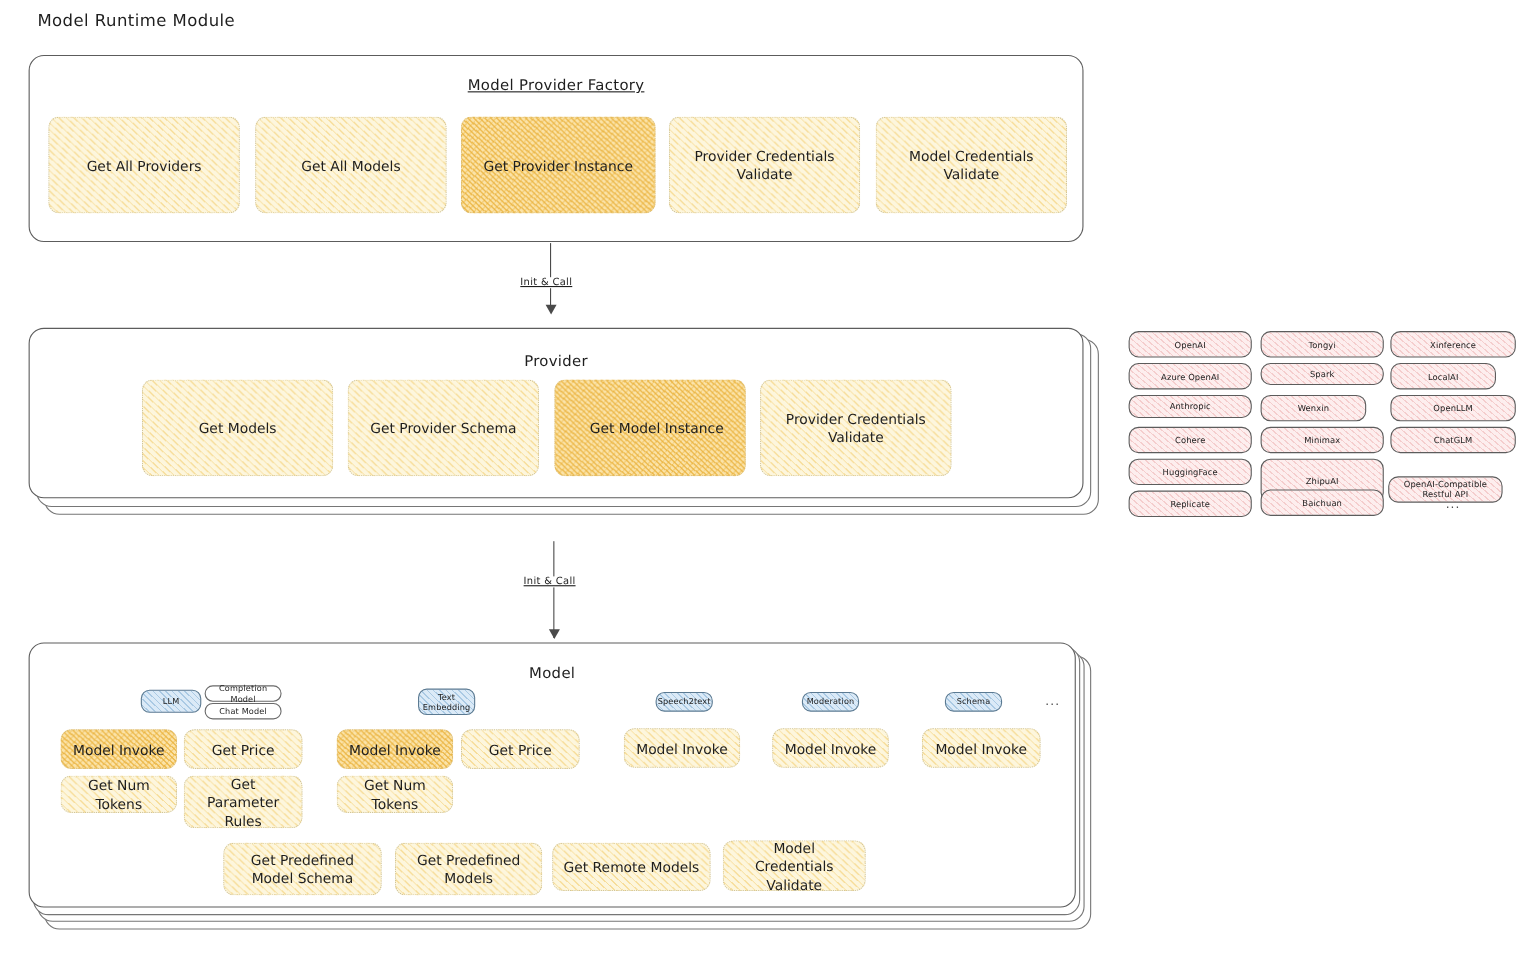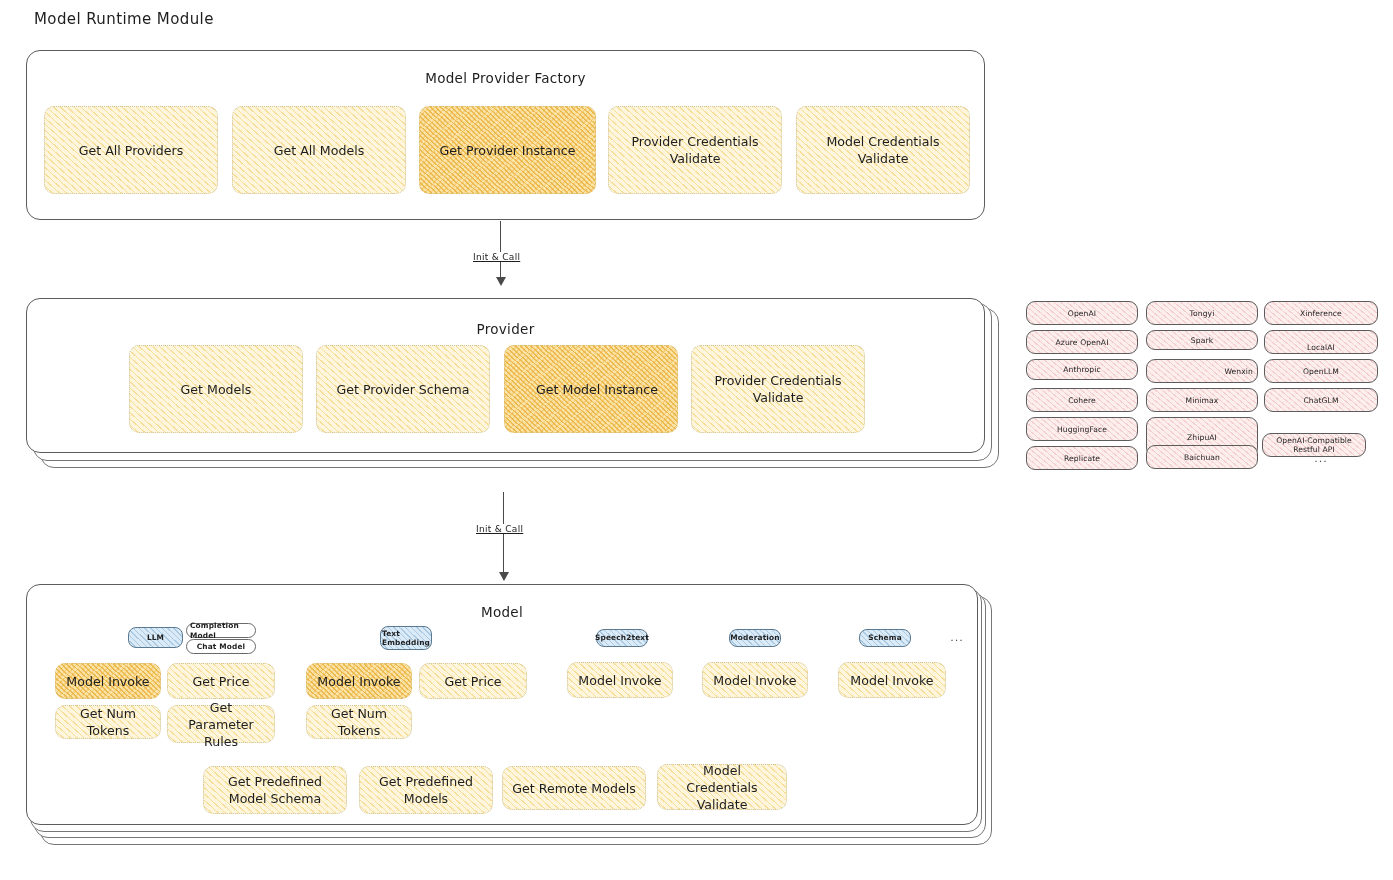--- a/index.html
+++ b/index.html
@@ -88,28 +88,28 @@
         rgba(255,255,255,0) 4.2px);
   }
 
   
   .badge {
     position: absolute;
     border-radius: 8px;
     display: flex;
     align-items: center;
     justify-content: center;
+    text-align: center;
     font-size: 7.4px;
     line-height: 1.22;
     color: #1e1e1e;
     border: 1px solid #6a6a6a;
     background: #ffffff;
     padding: 1px 3px;
     letter-spacing: .15px;
-    font-weight: bold;
   }
   .badge.blue {
     background-color: #dbeaf7;
     border-color: #5b7a92;
     background-image:
       repeating-linear-gradient(44deg,
         rgba(130,175,212,.55) 0px,
         rgba(130,175,212,.55) 1px,
         rgba(255,255,255,0) 1px,
         rgba(255,255,255,0) 4px);
@@ -170,21 +170,21 @@
   }
 </style>
 </head>
 <body>
 
 <div id="canvas">
 
   <div class="abs" id="page-title">Model Runtime Module</div>
 
   <div class="abs card" style="left:26px; top:50px; width:959px; height:170px;"></div>
-  <div class="container-title" style="top:70px; left:26px; width:959px;">Model Provider Factory</div>
+  <div class="container-title" style="top:70px; left:26px; width:959px;text-decoration:underline;">Model Provider Factory</div>
 
   <div class="node" style="left:44px; top:106px; width:174px; height:88px;">
     <span>Get All Providers</span>
   </div>
   <div class="node" style="left:232px; top:106px; width:174px; height:88px;">
     <span>Get All Models</span>
   </div>
   <div class="node strong" style="left:419px; top:106px; width:177px; height:88px;">
     <span>Get Provider Instance</span>
   </div>
@@ -235,37 +235,37 @@
   <div class="chip" style="left:1026px; top:446px; width:112px; height:24px;">
     <span>Replicate</span>
     </div>
 
   <div class="chip" style="left:1146px; top:301px; width:112px; height:24px;">
     <span>Tongyi</span>
     </div>
   <div class="chip" style="left:1146px; top:330px; width:112px; height:20px;">
     <span>Spark</span>
     </div>
-  <div class="chip" style="left:1146px; top:359px; width:112px; height:24px;justify-content:flex-end;">
+  <div class="chip" style="left:1146px; top:359px; width:96px; height:24px;">
     <span>Wenxin</span>
     </div>
   <div class="chip" style="left:1146px; top:388px; width:112px; height:24px;">
     <span>Minimax</span>
     </div>
   <div class="chip" style="left:1146px; top:417px; width:112px; height:40px;">
     <span>ZhipuAI</span>
     </div>
   <div class="chip" style="left:1146px; top:445px; width:112px; height:24px;">
     <span>Baichuan</span>
     </div>
 
   <div class="chip" style="left:1264px; top:301px; width:114px; height:24px;">
     <span>Xinference</span>
     </div>
-  <div class="chip" style="left:1264px; top:330px; width:114px; height:24px;align-items:flex-end;">
+  <div class="chip" style="left:1264px; top:330px; width:96px; height:24px;">
     <span>LocalAI</span>
     </div>
   <div class="chip" style="left:1264px; top:359px; width:114px; height:24px;">
     <span>OpenLLM</span>
     </div>
   <div class="chip" style="left:1264px; top:388px; width:114px; height:24px;">
     <span>ChatGLM</span>
     </div>
   <div class="chip" style="left:1262px; top:433px; width:104px; height:24px;">
     <span>OpenAI-Compatible Restful API</span>
@@ -307,21 +307,21 @@
 
   <div class="node strong" style="left:55px; top:663px; width:106px; height:36px;">
     <span>Model Invoke</span>
   </div>
   <div class="node" style="left:167px; top:663px; width:108px; height:36px;">
     <span>Get Price</span>
   </div>
   <div class="node" style="left:55px; top:705px; width:106px; height:34px;">
     <span>Get Num Tokens</span>
   </div>
-  <div class="node" style="left:167px; top:705px; width:108px; height:38px;">
+  <div class="node" style="left:167px; top:705px; width:108px; height:48px;">
     <span>Get Parameter Rules</span>
   </div>
 
   <div class="node strong" style="left:306px; top:663px; width:106px; height:36px;">
     <span>Model Invoke</span>
   </div>
   <div class="node" style="left:419px; top:663px; width:108px; height:36px;">
     <span>Get Price</span>
   </div>
   <div class="node" style="left:306px; top:705px; width:106px; height:34px;">

